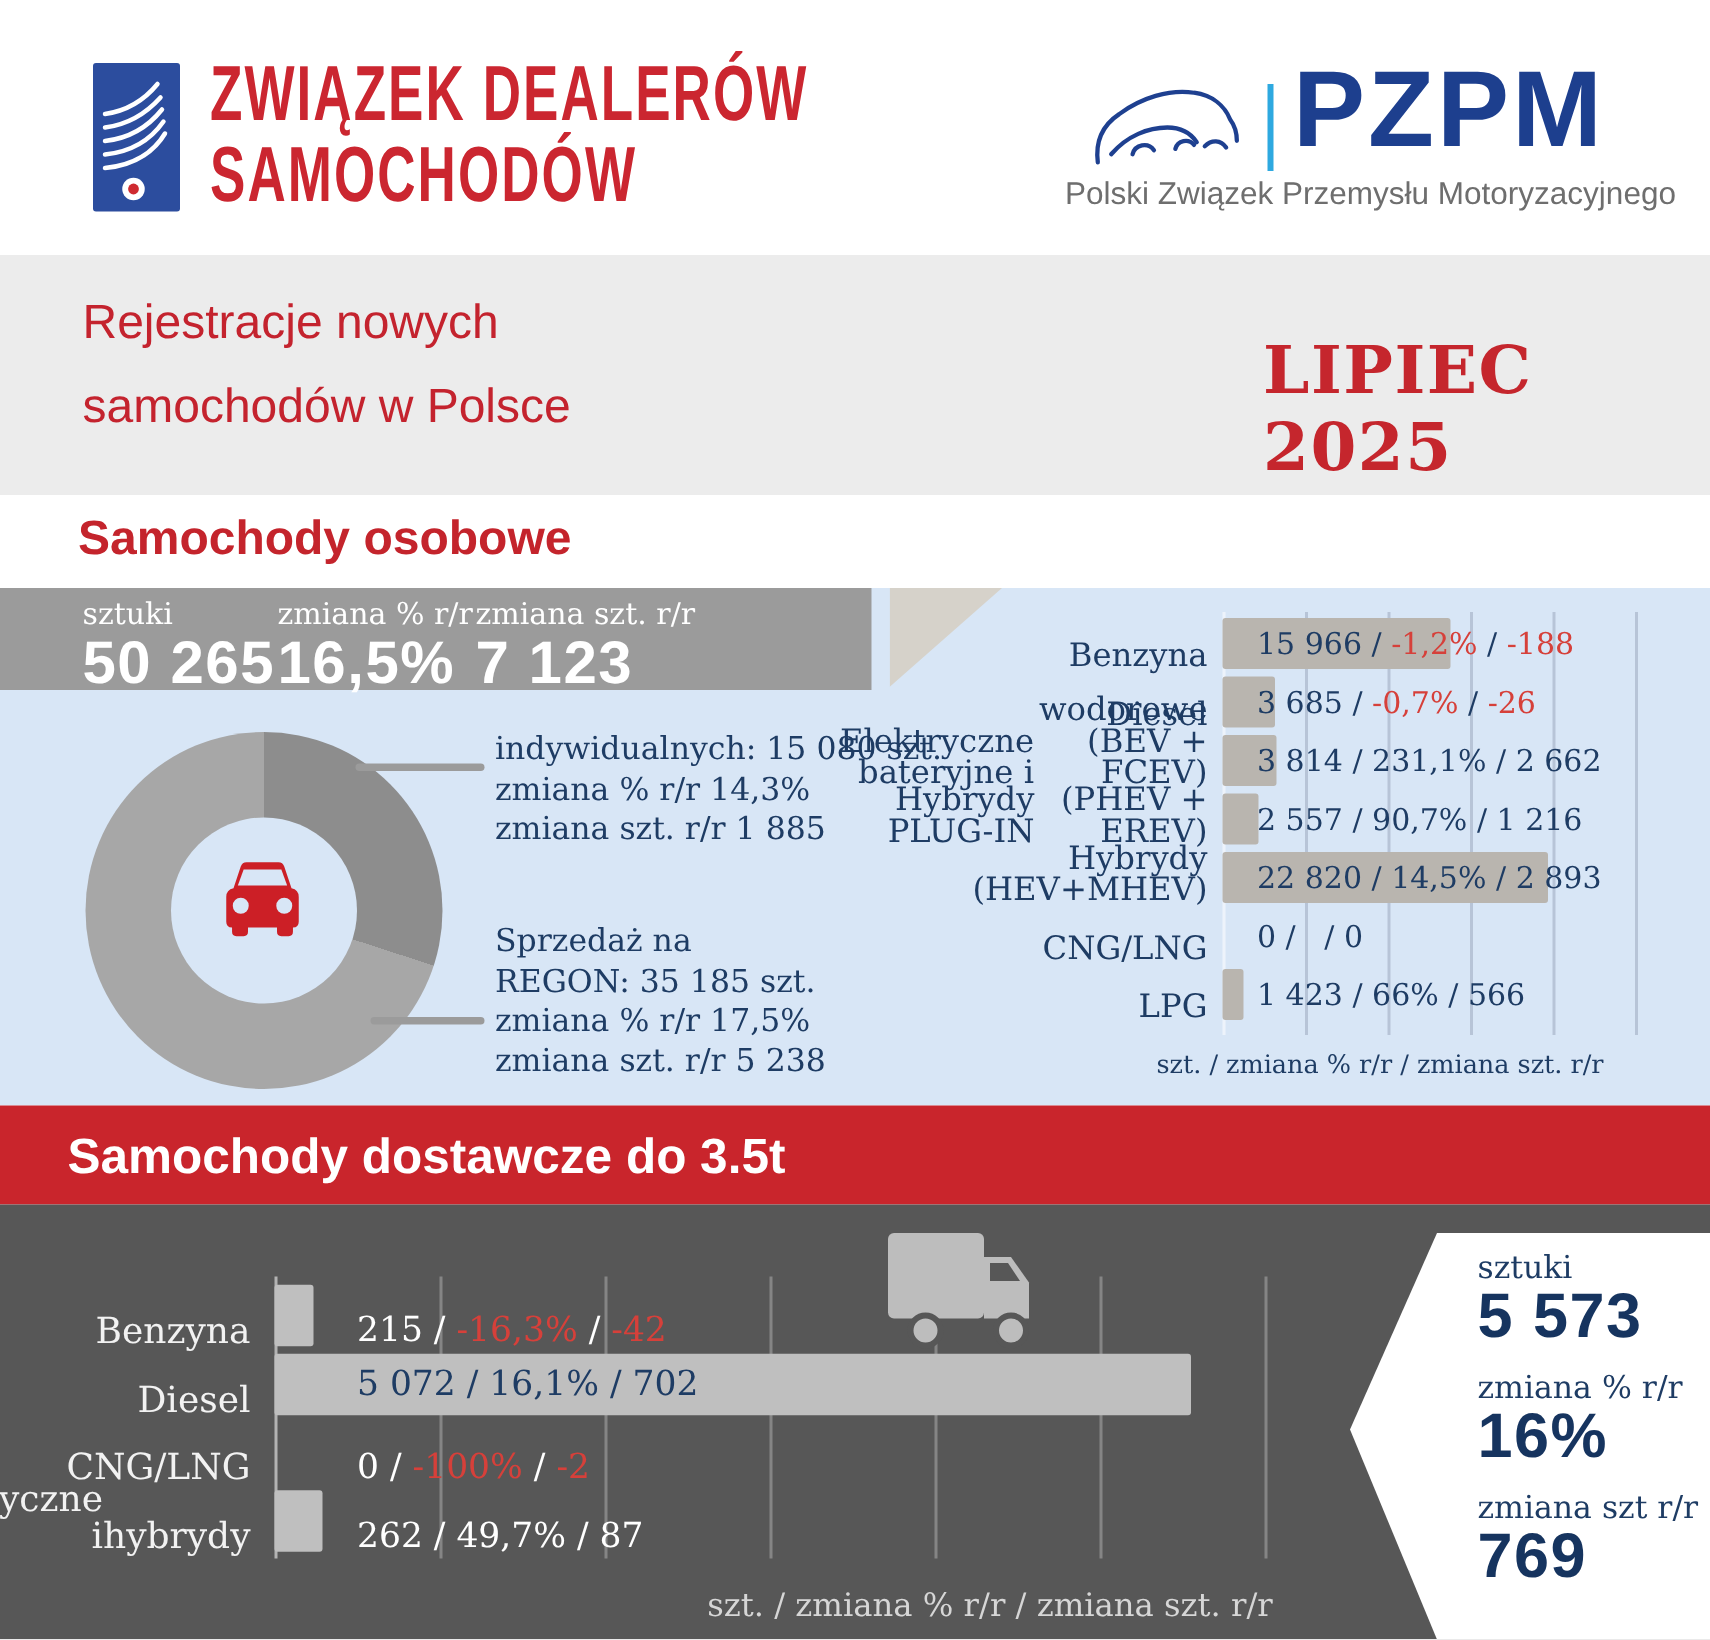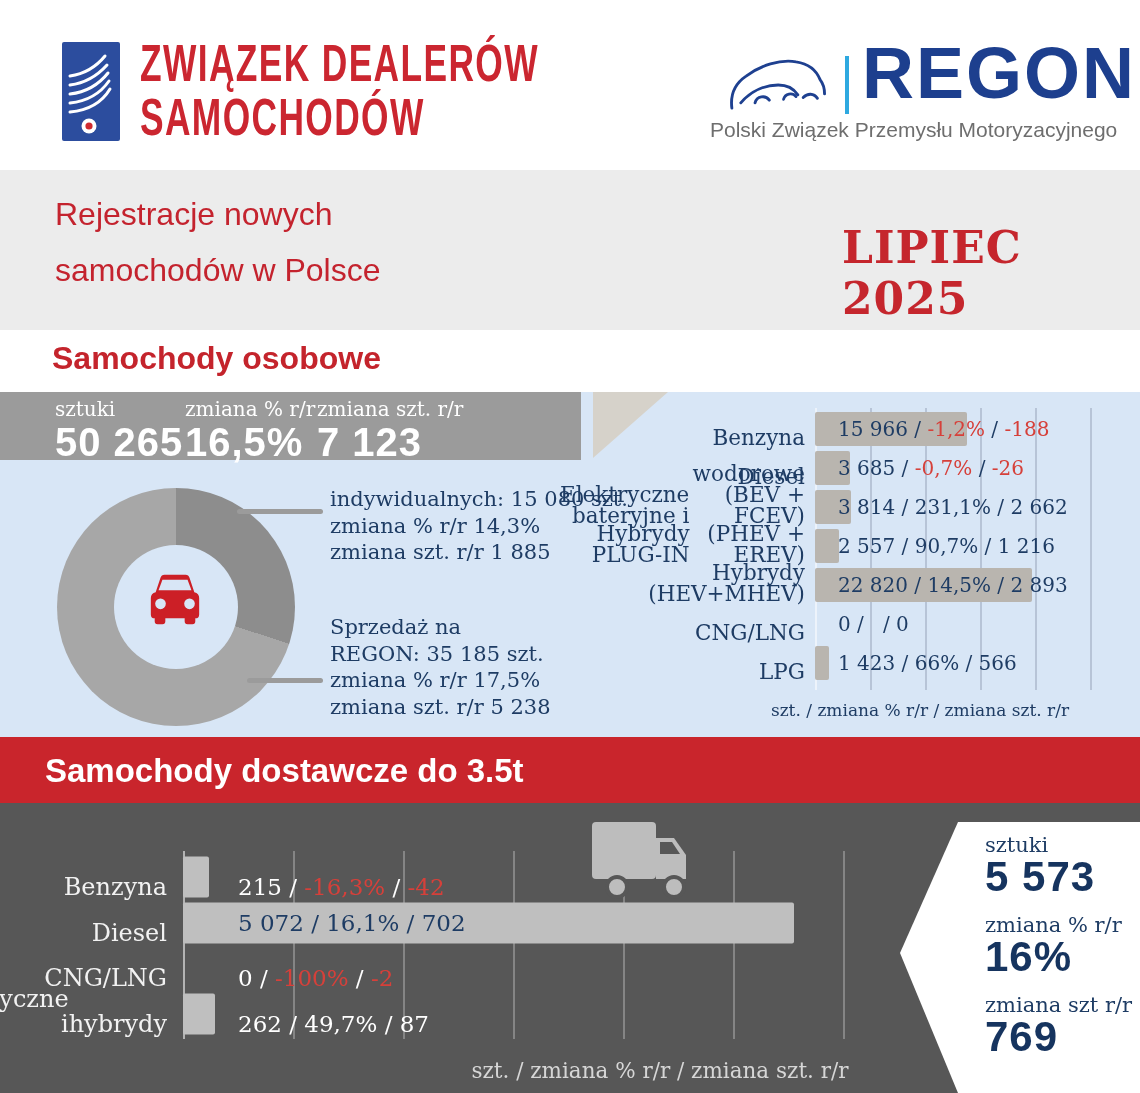--- a/index.html
+++ b/index.html
@@ -101,21 +101,21 @@
   <svg class="abs pzpm-car" viewBox="0 0 116 92">
     <g stroke="#1e4090" stroke-width="3.2" fill="none" stroke-linecap="round">
       <path d="M4,72 C2,56 8,44 20,36 C36,24 58,17 76,20 C90,22 99,30 103,40 C106,44 108,50 108,56"></path>
       <path d="M14,66 C26,52 42,46 56,46 C68,46 74,51 78,57"></path>
       <path d="M30,66 a9,9 0 0 1 16,-3"></path>
       <path d="M62,62 a8,8 0 0 1 14,-3"></path>
       <path d="M84,60 c5,-5 12,-5 16,1"></path>
     </g>
   </svg>
   <div class="abs pzpm-divider"></div>
-  <div class="abs pzpm-name">REGON</div>
+  <div class="abs pzpm-name">PZPM</div>
   <div class="abs pzpm-caption">Polski Związek Przemysłu Motoryzacyjnego</div>
 
   <div class="abs title-band"></div>
   <div class="abs main-title">
     <div>Rejestracje nowych</div>
     <div>samochodów w Polsce</div>
   </div>
   <div class="abs period serif">LIPIEC 2025</div>
 
   <div class="abs sec1-heading">Samochody osobowe</div>

